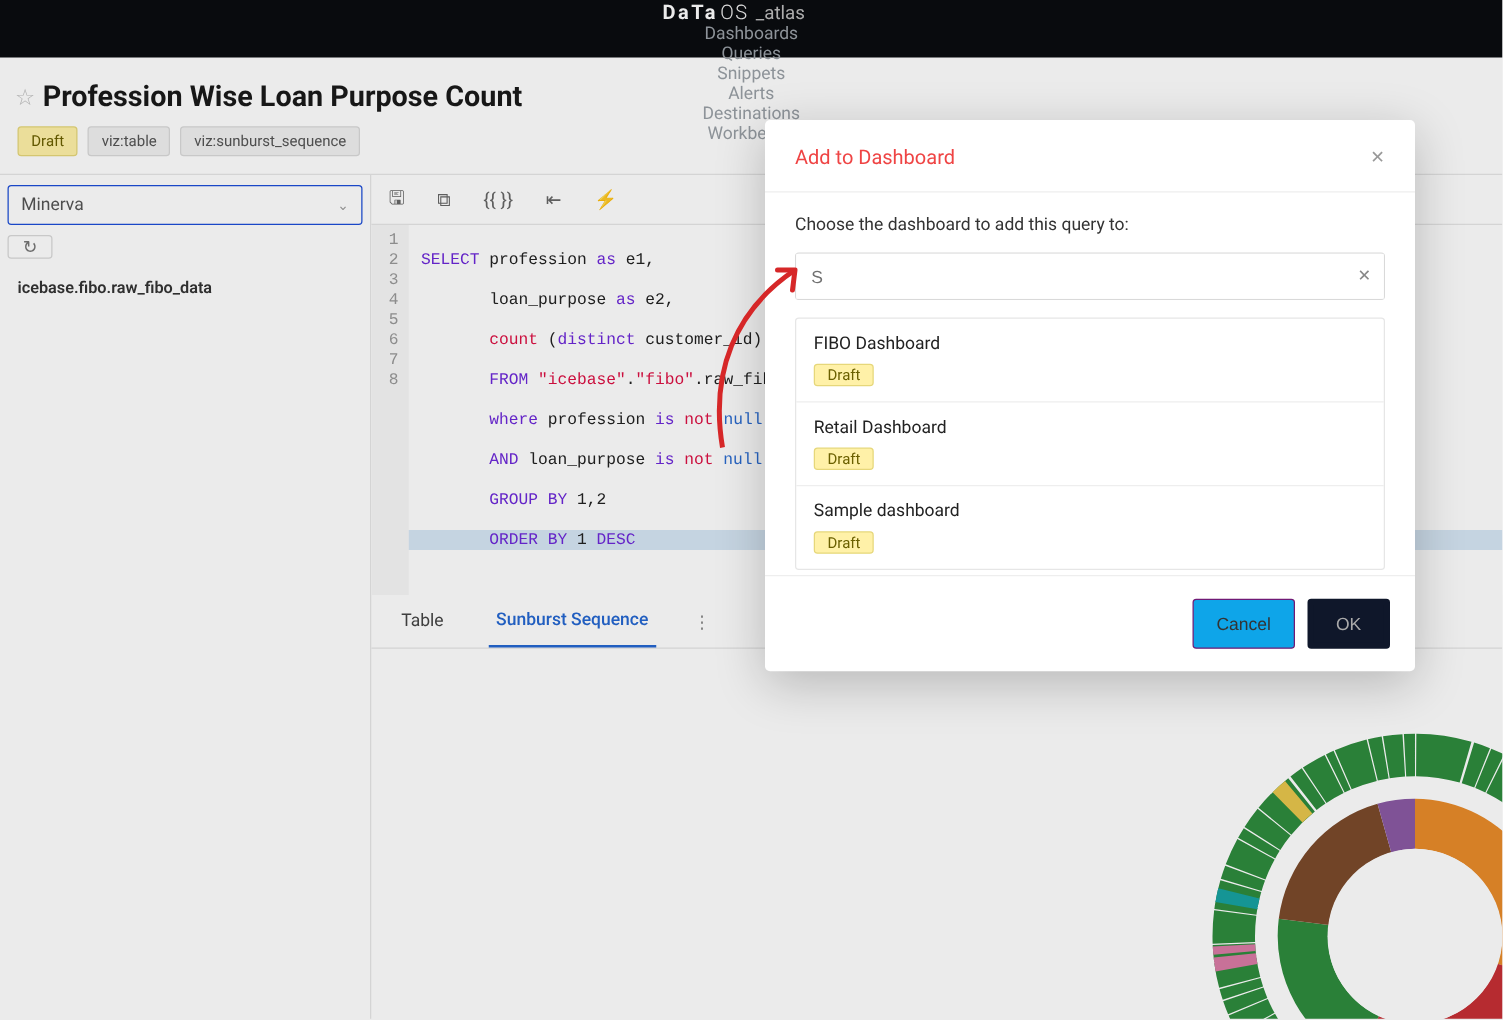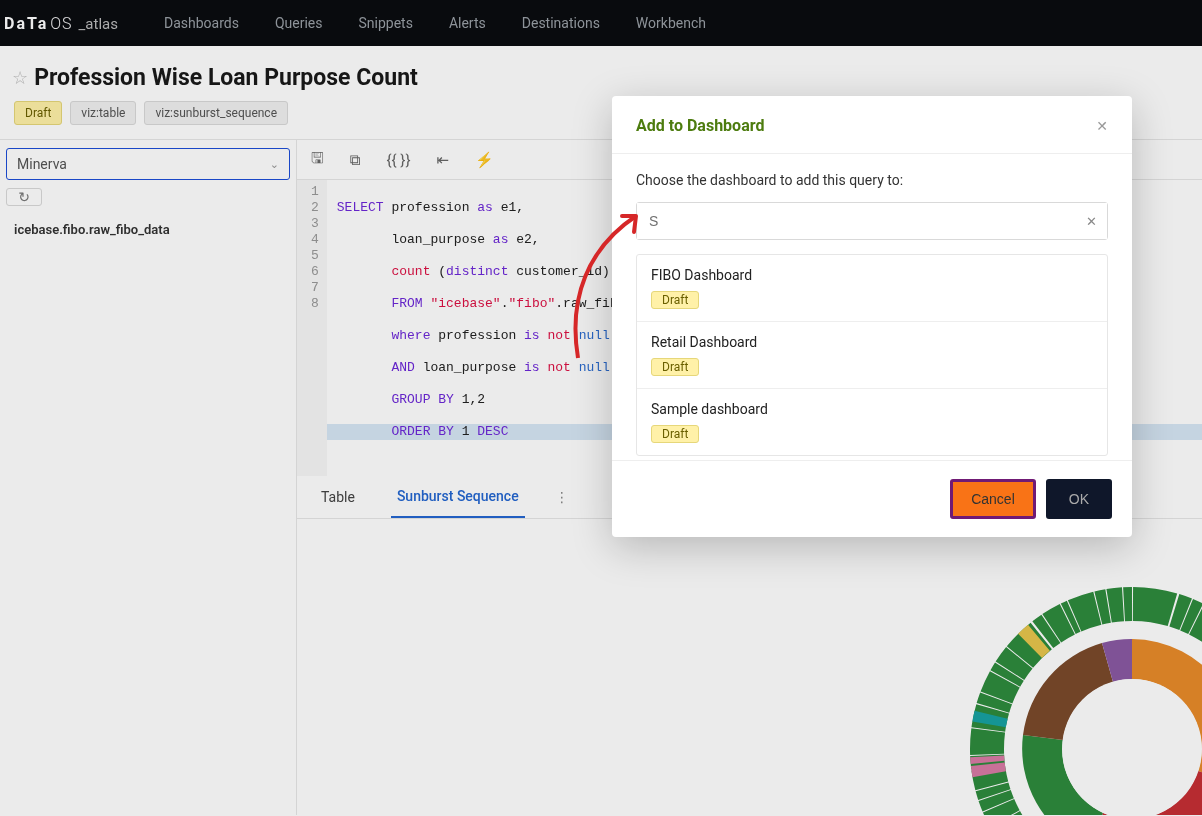--- a/index.html
+++ b/index.html
@@ -1,19 +1,19 @@
 <!DOCTYPE html>
 <html><head>
 <meta charset="utf-8">
 <style>
 * { margin: 0; padding: 0; box-sizing: border-box; }
 body { font-family: -apple-system, BlinkMacSystemFont, "Segoe UI", Roboto, Helvetica, Arial, sans-serif; background: #fff; color: #222; width: 1202px; height: 816px; overflow: hidden; position: relative; }
 
 
-.topnav { background: #0a0c10; color: #d6d6d6; height: 46px; display: flex; align-items: center; padding: 0 4px; gap: 0; }
+.topnav { background: #0a0c10; color: #d6d6d6; height: 46px; display: flex; align-items: center; padding: 0 20px; gap: 0; flex-direction: column; }
 .brand { display: flex; align-items: baseline; gap: 2px; margin-right: 28px; }
 .brand .logo { font-weight: 700; letter-spacing: 2px; color: #fff; font-size: 16px; }
 .brand .os { font-weight: 300; color: #eee; font-size: 16px; letter-spacing: 1px; }
 .brand .atlas { color: #bbb; font-size: 15px; margin-left: 4px; }
 .navitem { color: #9aa0a6; padding: 0 18px; font-size: 14px; cursor: pointer; }
 
 
 .title-row { padding: 18px 12px 6px 12px; display: flex; align-items: center; gap: 6px; }
 .title-row .star { color: #c0c0c0; font-size: 18px; }
 .title-row h1 { font-size: 23px; font-weight: 700; color: #1a1a1a; }
@@ -55,35 +55,35 @@
 
 .viz { flex: 1; position: relative; }
 .sunburst { position: absolute; right: -100px; top: 60px; width: 340px; height: 340px; }
 
 
 .overlay { position: absolute; inset: 0; background: rgba(0,0,0,0.08); }
 
 
 .modal { position: absolute; left: 612px; top: 96px; width: 520px; background: #fff; border-radius: 4px; box-shadow: 0 10px 40px rgba(0,0,0,0.22); overflow: hidden; }
 .modal-header { display: flex; justify-content: space-between; align-items: center; padding: 20px 24px 18px 24px; border-bottom: 1px solid #eee; }
-.modal-header h2 { font-size: 16px; font-weight: 700; color: #4d7c0f; }
+.modal-header h2 { font-size: 16px; font-weight: 400; color: #ef4444; }
 .modal-header .close { color: #999; font-size: 14px; cursor: pointer; }
 .modal-body { padding: 18px 24px 4px 24px; }
 .modal-body .prompt { font-size: 14px; color: #333; margin-bottom: 14px; }
 .dash-input-wrap { position: relative; border: 1px solid #d9d9d9; border-radius: 3px; margin-bottom: 14px; }
 .dash-input { border: none; padding: 10px 36px 10px 12px; font-size: 14px; width: 100%; color: #707070; outline: none; }
 .dash-clear { position: absolute; right: 10px; top: 50%; transform: translateY(-50%); color: #888; font-size: 13px; cursor: pointer; }
 .dash-list { border: 1px solid #e6e6e6; border-radius: 3px; }
 .dash-item { padding: 12px 14px; border-bottom: 1px solid #eee; cursor: pointer; }
 .dash-item:last-child { border-bottom: none; }
 .dash-item .name { font-size: 14px; color: #222; margin-bottom: 6px; }
 .dash-badge { display: inline-block; background: #fff1a8; border: 1px solid #e6d77a; color: #6b6000; border-radius: 3px; padding: 1px 10px; font-size: 12px; }
 .modal-footer { display: flex; justify-content: flex-end; gap: 10px; padding: 18px 20px; border-top: 1px solid #eee; }
 .btn { border-radius: 3px; padding: 7px 18px; font-size: 14px; cursor: pointer; }
-.btn.secondary { background: #f97316; border: 3px solid #701a75; color: #333; }
+.btn.secondary { background: #0ea5e9; border: 1px solid #701a75; color: #333; }
 .btn.primary { background: #0f172a; border: 5px solid #0f172a; color: #aaa; cursor: not-allowed; }
 
 
 .arrow-anno { position: absolute; left: 558px; top: 198px; pointer-events: none; }
 </style>
 </head>
 <body>
 
 <div class="topnav">
   <div class="brand">

